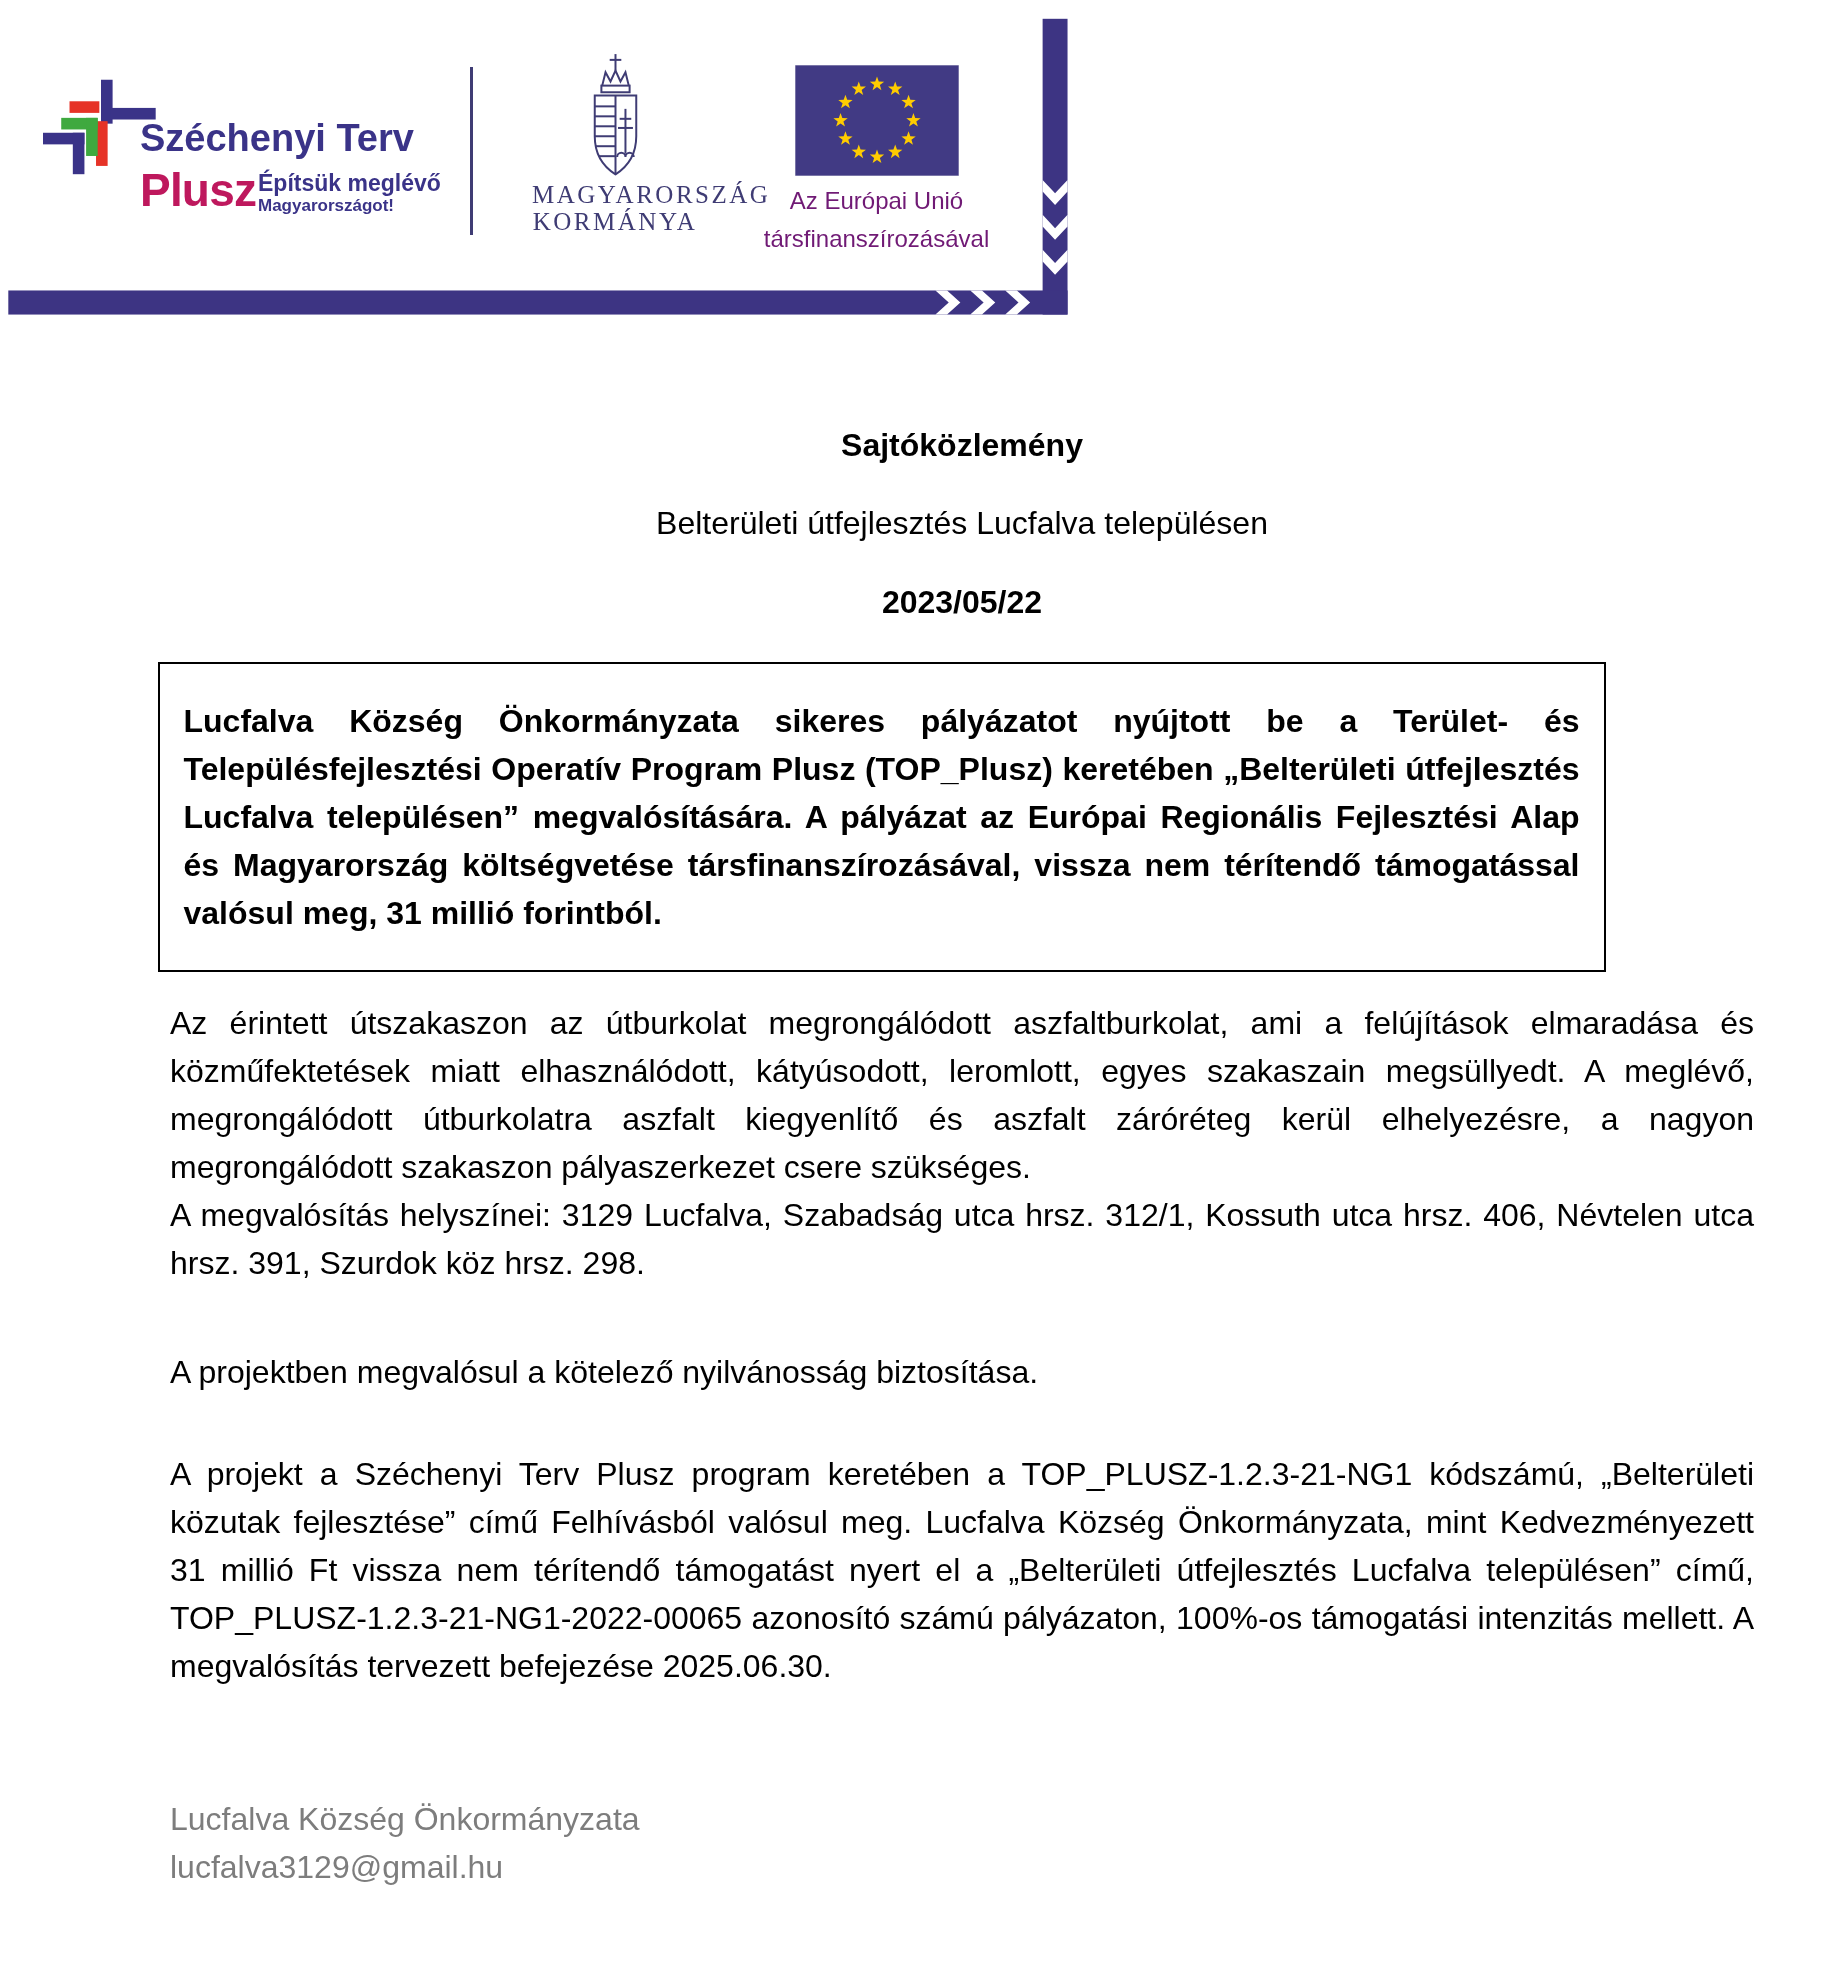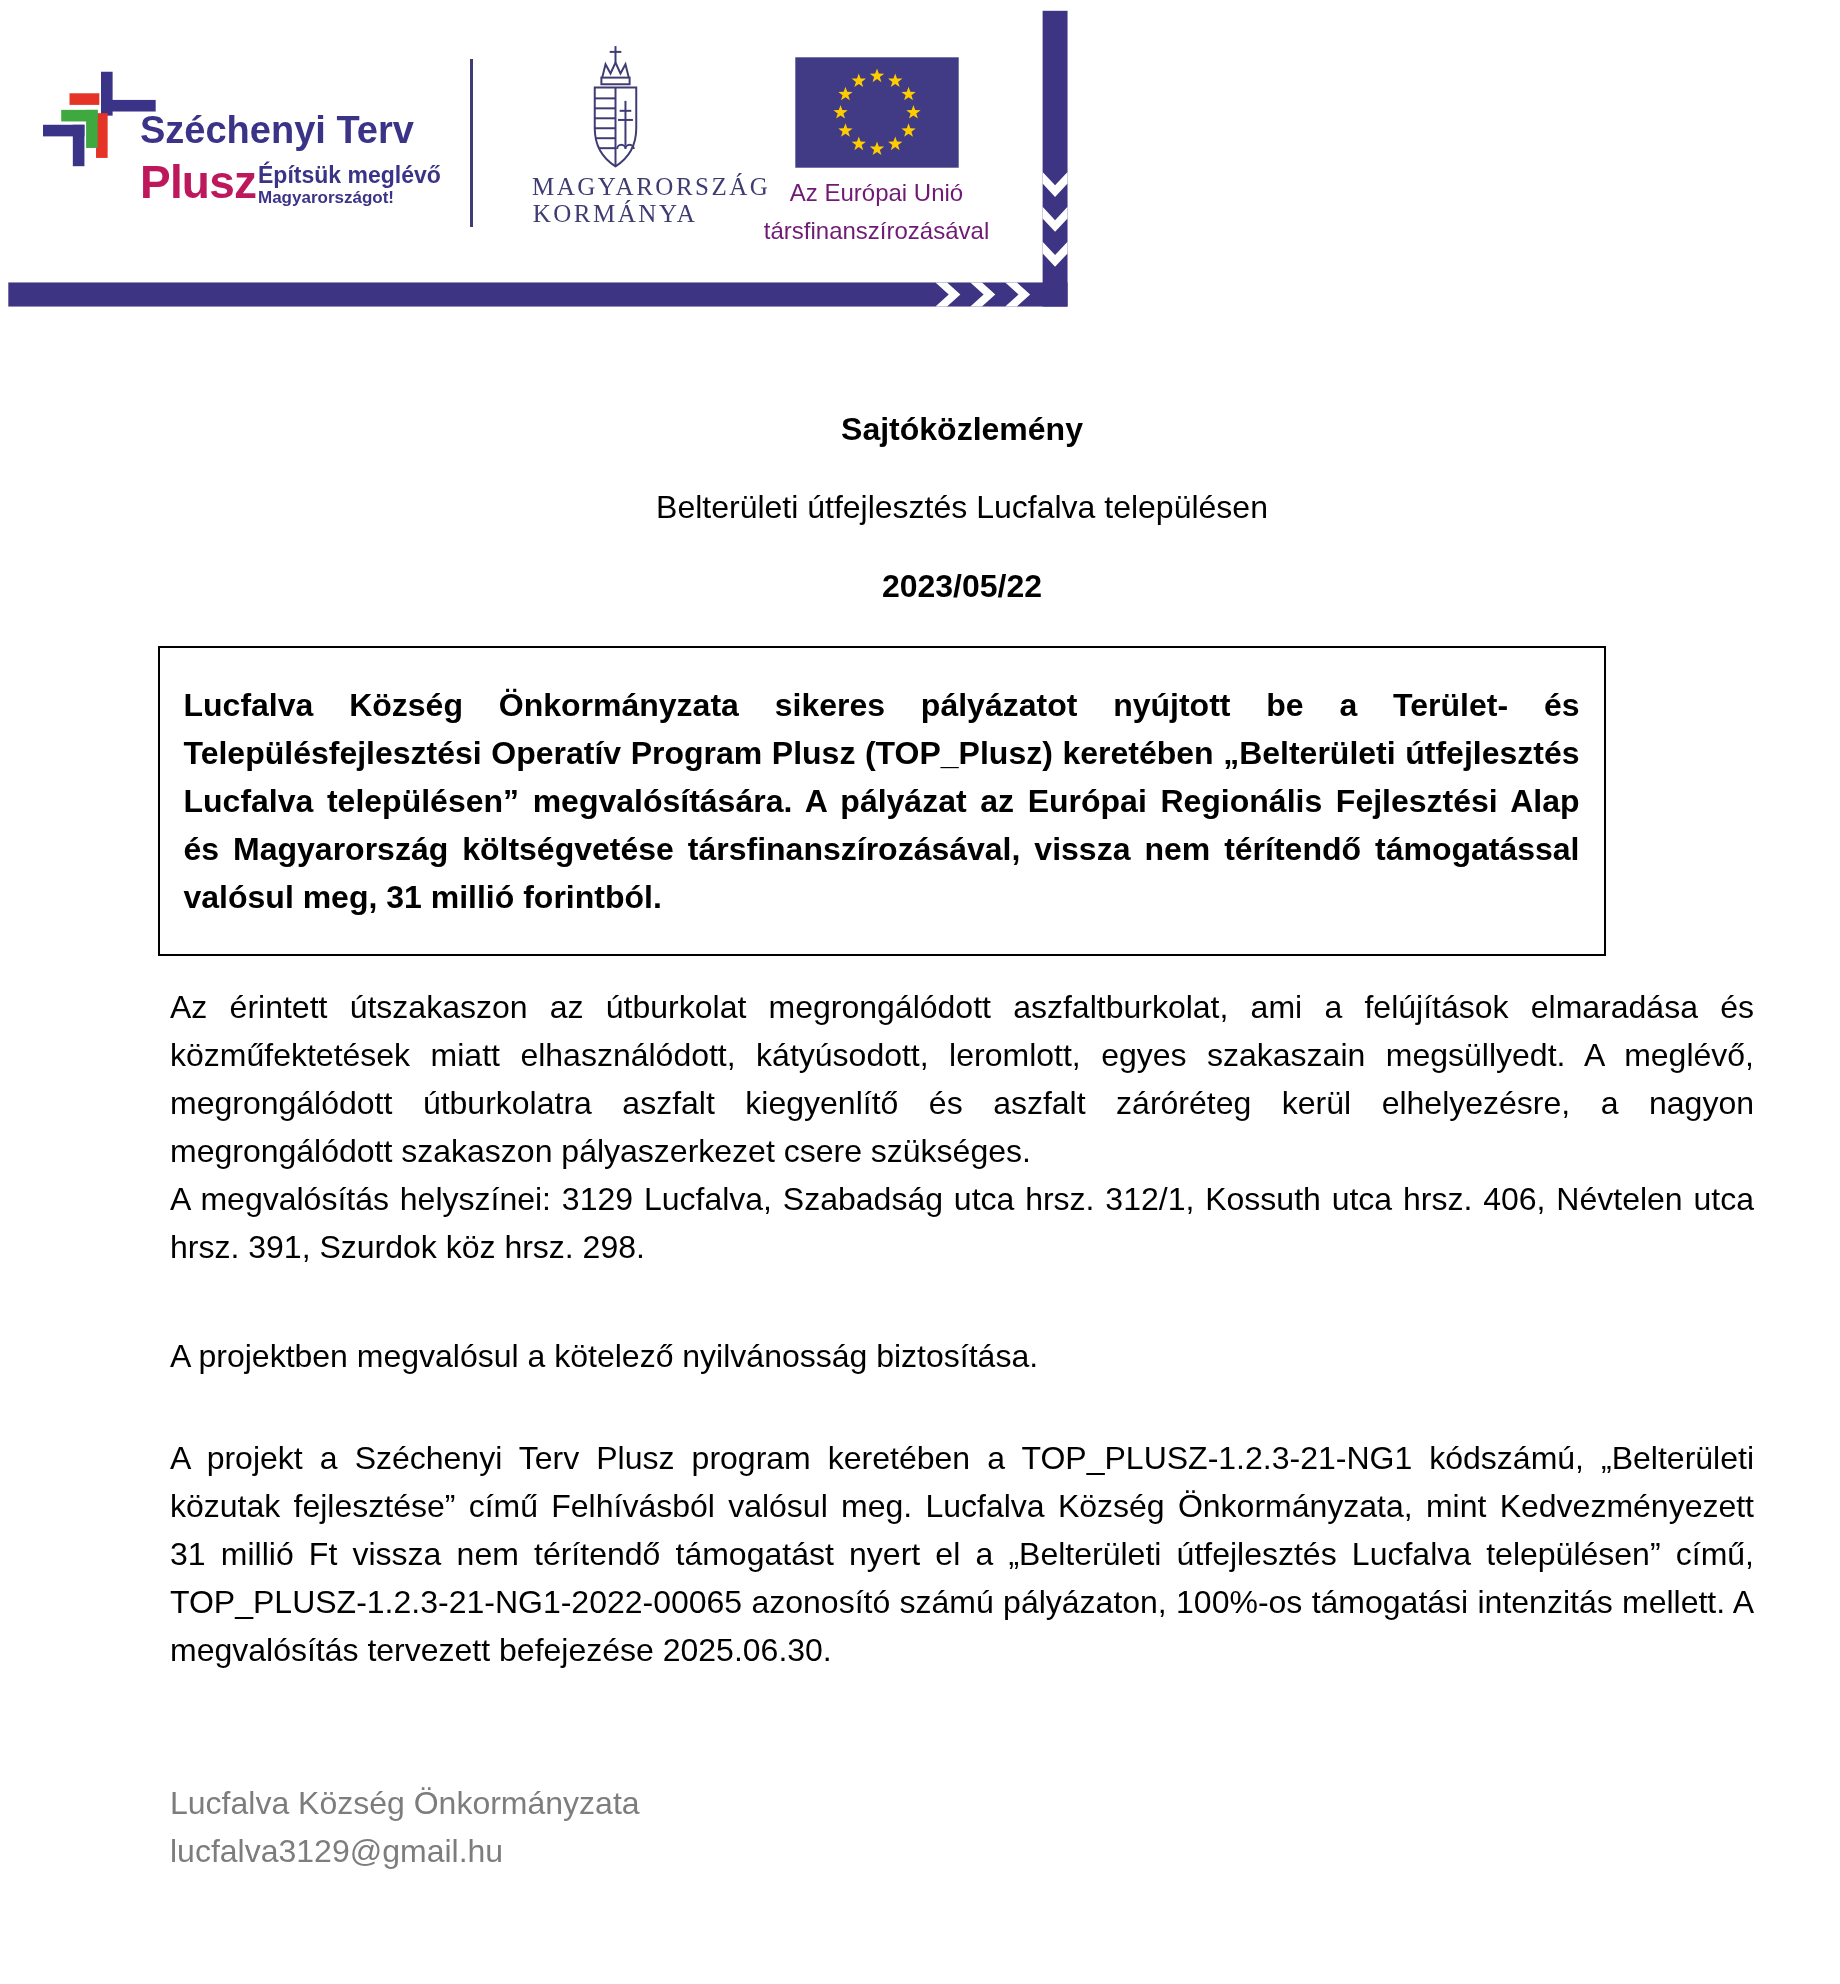--- a/index.html
+++ b/index.html
@@ -3,41 +3,41 @@
 <meta charset="utf-8">
 <style>
   * { margin:0; padding:0; box-sizing:border-box; }
   html,body { background:#ffffff; }
   .page {
     position:relative; width:1841px; height:1985px; background:#fff;
     font-family:"Liberation Sans", sans-serif; color:#000; overflow:hidden;
   }
 
   
-  .header { position:absolute; left:0; top:4px; width:1746px; height:316px; }
+  .header { position:absolute; left:0; top:12px; width:1746px; height:316px; }
   .banner-svg { position:absolute; left:0; top:0; }
   .logo-mark { position:absolute; left:43px; top:56px; }
   .sz-line1 { position:absolute; left:140px; top:105px; font-size:38px; font-weight:bold; color:#3a3388; letter-spacing:0px; }
   .sz-line2 { position:absolute; left:140px; top:151px; font-size:46px; font-weight:bold; color:#be185d; letter-spacing:-0.8px; }
   .sz-tag1  { position:absolute; left:258px; top:158px; font-size:23px; font-weight:bold; color:#3a3388; }
   .sz-tag2  { position:absolute; left:258px; top:184px; font-size:17px; font-weight:bold; color:#3a3388; }
   .divider  { position:absolute; left:470px; top:55px; width:2.5px; height:168px; background:#3f3c74; }
 
   .gov { position:absolute; left:532px; top:37px; width:166px; text-align:center; }
   .gov-arms { display:block; margin:0 auto; }
   .gov-line { font-family:"Liberation Serif", serif; color:#3f3c74; font-size:25px; letter-spacing:2.5px; line-height:26.6px; }
 
   .eu { position:absolute; left:760px; top:53px; width:233px; text-align:center; }
   .eu-flag { display:block; margin:0 auto; }
   .eu-line { color:#701a75; font-size:24px; line-height:27.4px; margin-top:11px; }
   .eu-lines { margin-top:10px; }
 
   
   .main { position:absolute; left:170px; top:0; width:1584px; font-size:32px; line-height:48px; }
-  .block { position:absolute; width:100%; }
+  .block { position:absolute; width:100%;margin-top:16px; }
   .center { text-align:center; }
   .title   { top:405px; font-weight:bold; font-size:32px; }
   .subtitle{ top:483px; font-size:32px; }
   .date    { top:562px; font-weight:bold; font-size:32px; }
 
   .lead-box {
     top:646px; left:-12.5px; width:1448px;
     border:2.5px solid #000; padding:33px 24px;
     text-align:justify;
     font-weight:bold;

